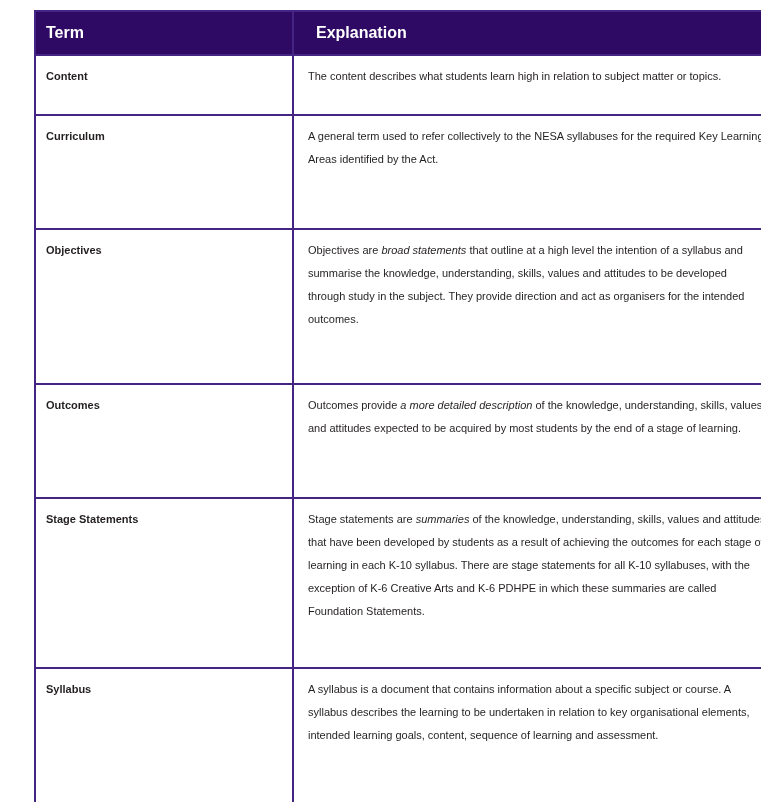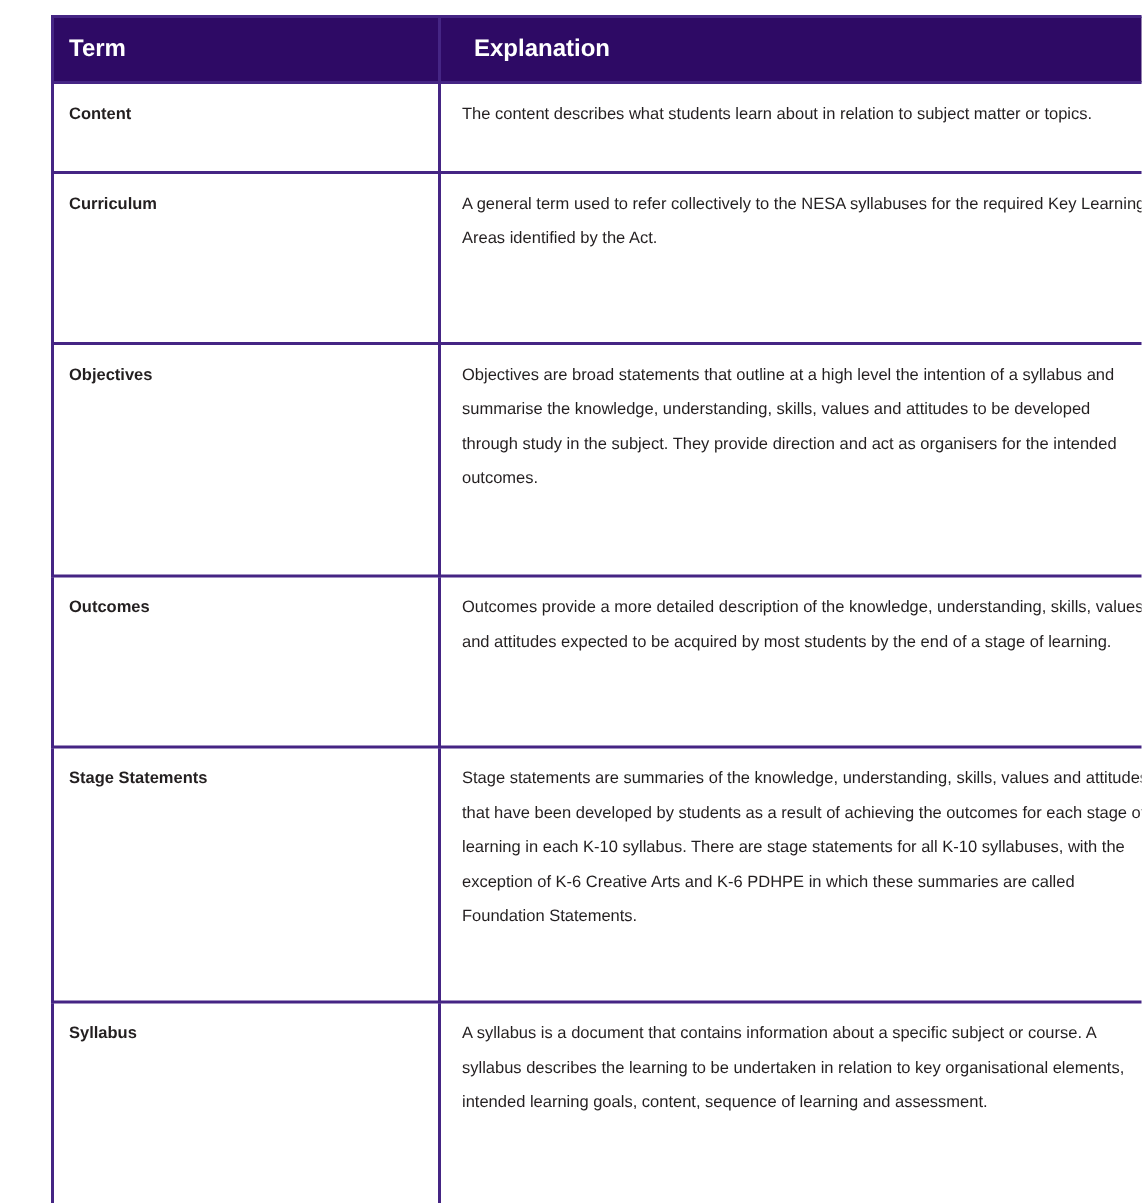--- a/index.html
+++ b/index.html
@@ -53,41 +53,41 @@
     font-size:11px;
     line-height:23px;
   }
   td.term-cell{
     font-weight:bold;
     padding:9px 10px 8px 10px;
   }
   td.expl-cell{
     padding:9px 12px 8px 14px;
   }
-  td.expl-cell .italic{}
+  td.expl-cell .italic{font-style:italic;}
 </style>
 </head>
 <body>
 
 <div class="page">
   <table class="glossary">
     <colgroup>
       <col class="term-col">
       <col class="expl-col">
     </colgroup>
     <thead>
       <tr>
         <th class="term-head">Term</th>
         <th class="expl-head">Explanation</th>
       </tr>
     </thead>
     <tbody id="rows">
         <tr style="height: 60px;">
     <td class="term-cell">Content</td>
-    <td class="expl-cell"><span>The content describes what students learn about in relation to subject matter or topics.</span></td>
+    <td class="expl-cell"><span>The content describes what students learn high in relation to subject matter or topics.</span></td>
   </tr>
         <tr style="height: 114px; padding-left: 44px;">
     <td class="term-cell">Curriculum</td>
     <td class="expl-cell"><span>A general term used to refer collectively to the NESA syllabuses for the required Key Learning Areas identified by the Act.</span></td>
   </tr>
         <tr style="height: 155px;">
     <td class="term-cell">Objectives</td>
     <td class="expl-cell"><span>Objectives are </span><span class="italic">broad statements</span><span> that outline at a high level the intention of a syllabus and summarise the knowledge, understanding, skills, values and attitudes to be developed through study in the subject. They provide direction and act as organisers for the intended outcomes.</span></td>
   </tr>
         <tr style="height: 114px;">

